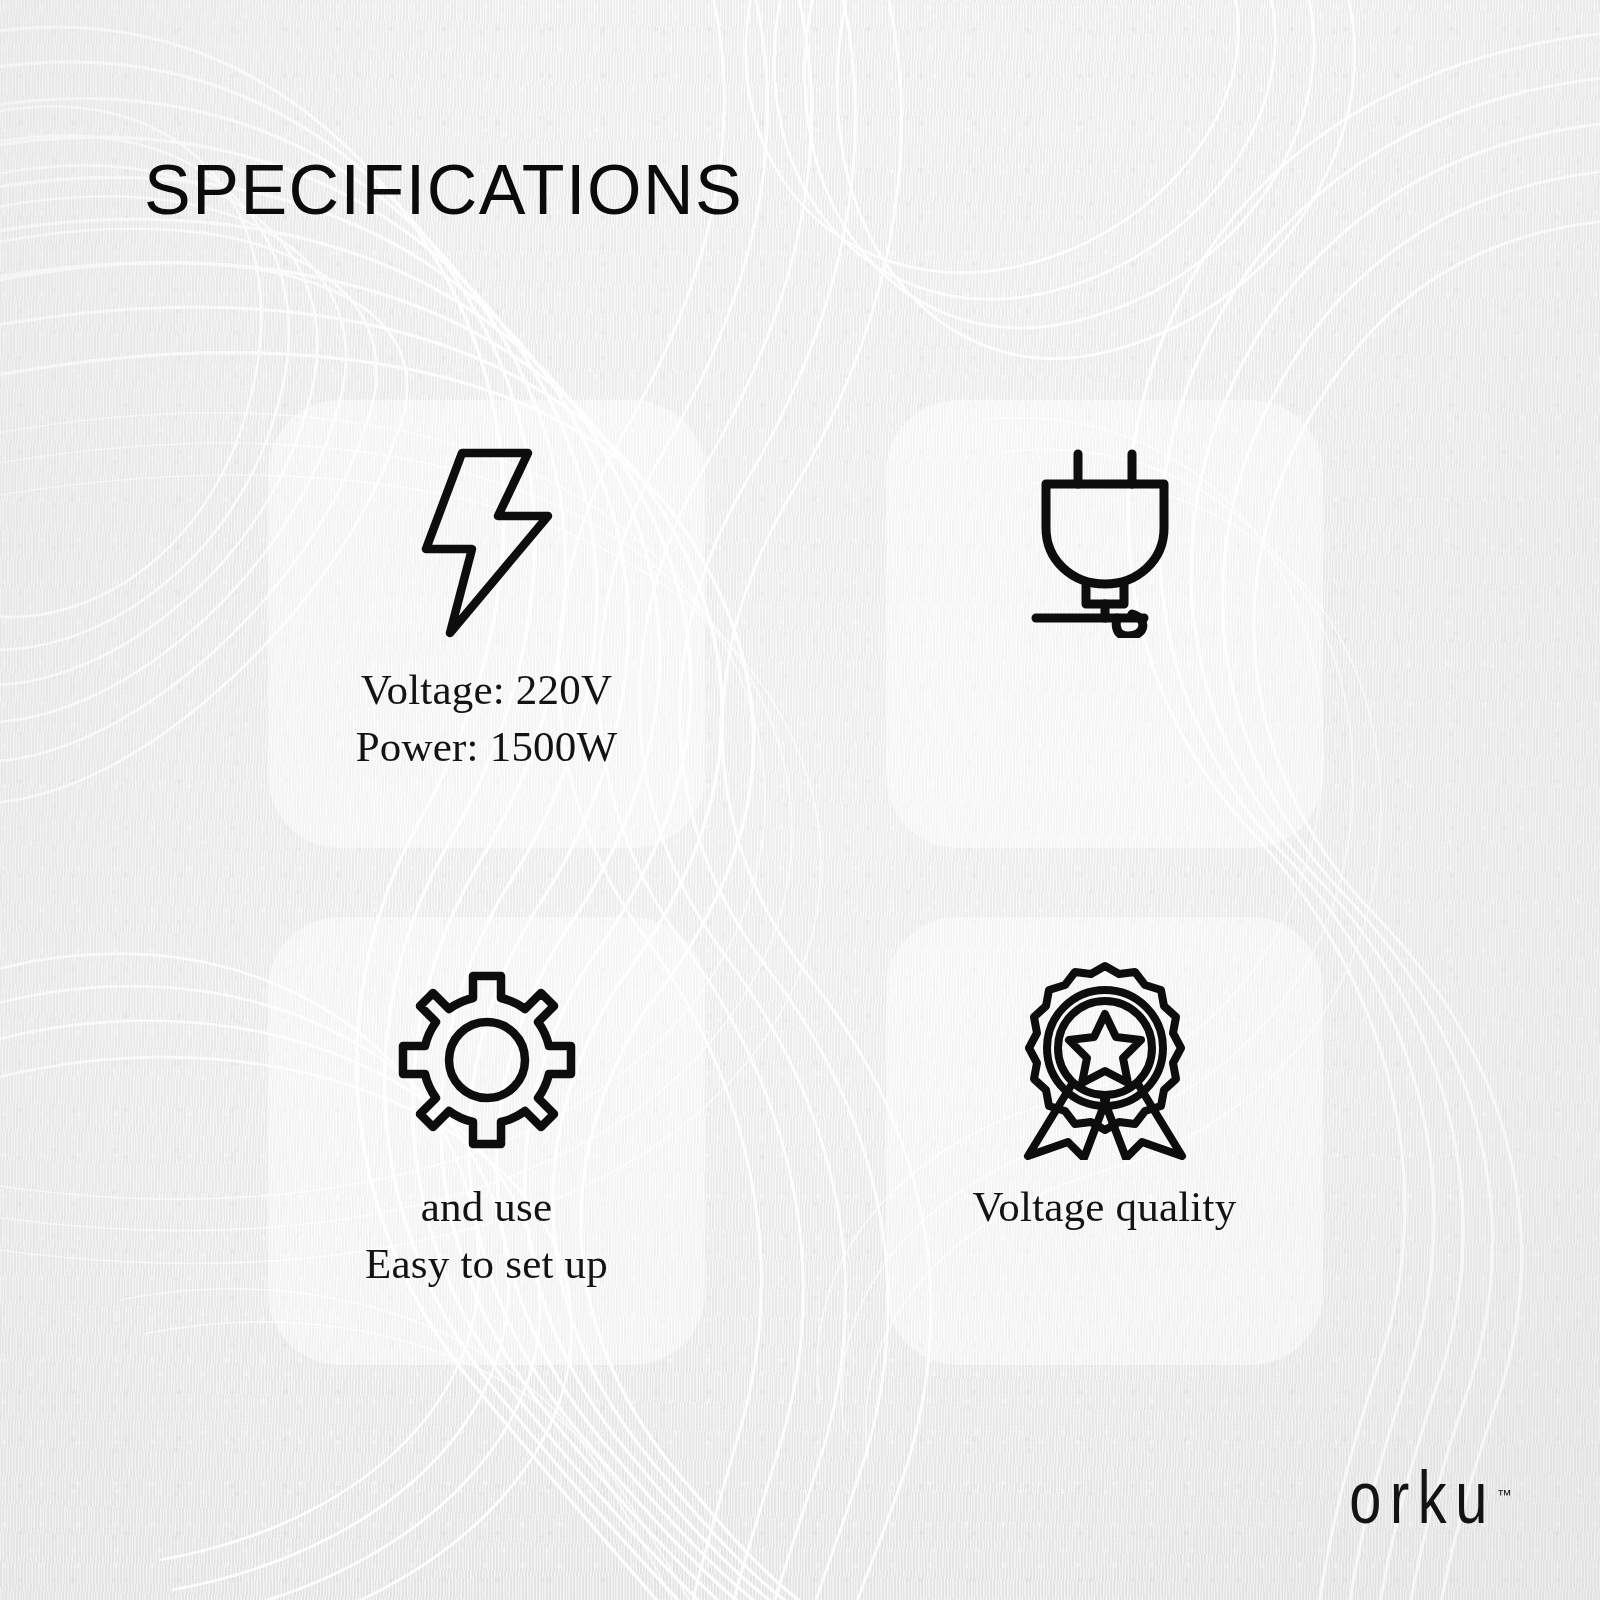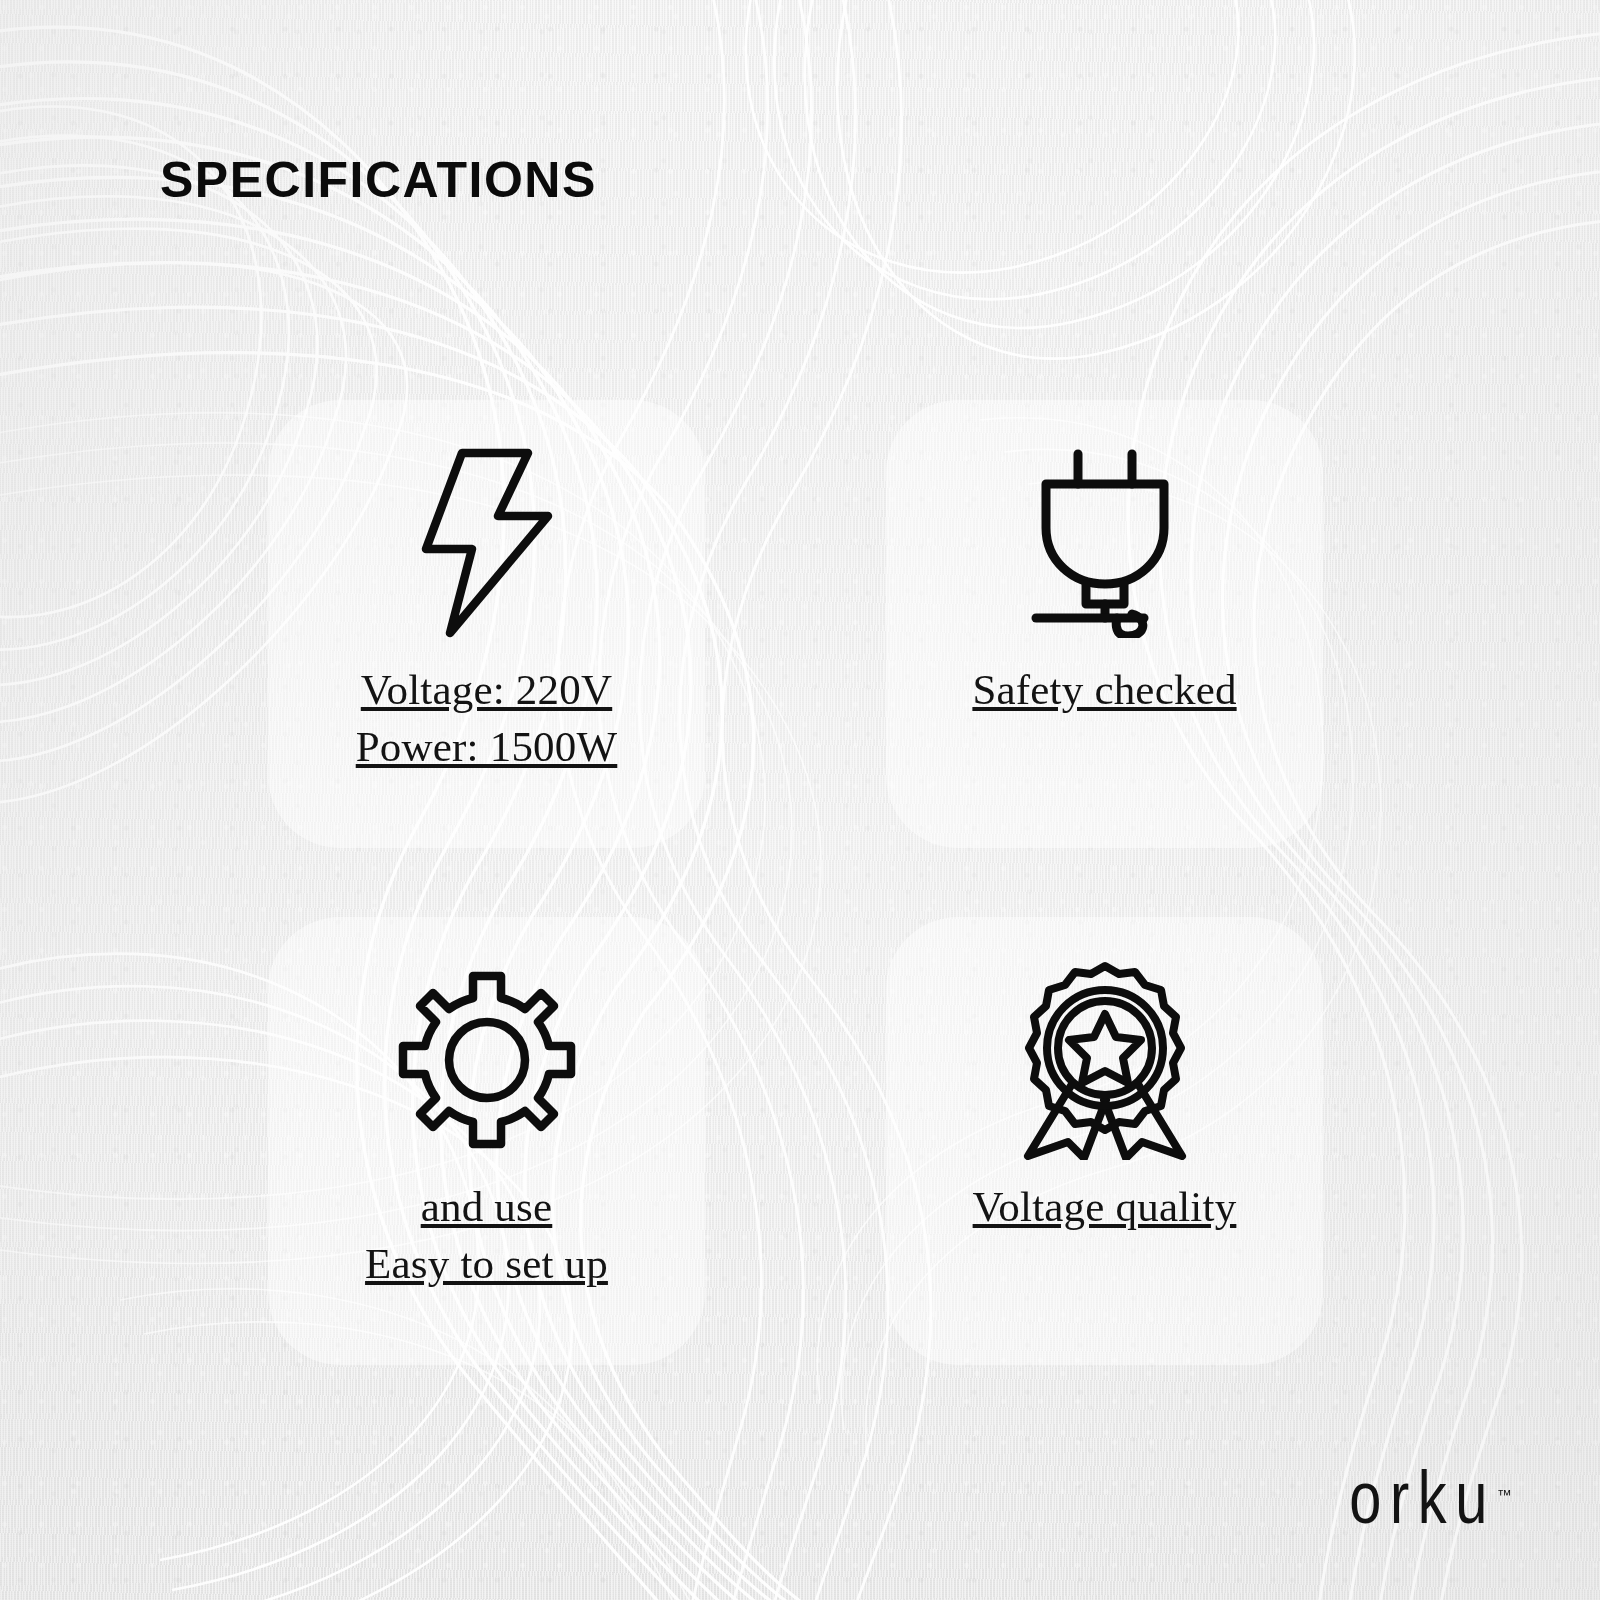--- a/index.html
+++ b/index.html
@@ -50,24 +50,24 @@
 
   .bg-vignette {
     background:
       radial-gradient(ellipse 120% 95% at 50% 45%, rgba(255,255,255,.30) 0%, rgba(255,255,255,0) 62%),
       linear-gradient(100deg, rgba(225,225,225,.35) 0%, rgba(255,255,255,0) 28%, rgba(255,255,255,0) 70%, rgba(222,222,222,.30) 100%);
   }
 
   
   .title {
     position:absolute;
-    left:160px; top:155px;
+    left:144px; top:155px;
     font-family:"Liberation Sans", sans-serif;
-    font-weight:bold;
-    font-size:50px;
+    font-weight:normal;
+    font-size:70px;
     letter-spacing:1.5px;
     color:#0b0b0b;
     line-height:1;
     white-space:nowrap;
   }
 
   
   .cards {
     position:absolute;
     left:268px; top:400px;
@@ -100,21 +100,21 @@
 
   .card-text {
     margin-top:14px;
     text-align:center;
     font-family:"Liberation Serif", serif;
     font-size:43px;
     line-height:1.32;
     color:#131313;
     letter-spacing:.2px;
   }
-  .card-text .line { display:block; white-space:nowrap;text-decoration:underline; }
+  .card-text .line { display:block; white-space:nowrap; }
 
   
   .logo {
     position:absolute;
     right:88px; bottom:68px;
     display:flex;
     align-items:center;
     color:#111111;
   }
   .logo-word {
@@ -246,21 +246,20 @@
 
           <path d="M66 136 V156 H104 V136"></path>
 
           <path d="M85 156 V170"></path>
 
           <path d="M16 170 H124"></path>
           <path d="M97 170 C97 170 92 188 108 188 C126 188 128 170 112 166"></path>
         </svg>
       </div>
       <div class="card-text">
-        <span class="line">Safety checked</span>
       </div>
     </div>
 
     <div class="card">
       <div class="card-icon">
         <svg width="180" height="180" viewBox="0 0 180 180" fill="none" stroke="#0d0d0d" stroke-width="8.5" stroke-linejoin="round" stroke-linecap="round">
           <path d="M76 6 H104 V28 Q117 31 128 39 L144 23 L157 36 L141 52
                    Q149 63 152 76 H174 V104 H152 Q149 117 141 128 L157 144 L144 157
                    L128 141 Q117 149 104 152 V174 H76 V152 Q63 149 52 141 L36 157
                    L23 144 L39 128 Q31 117 28 104 H6 V76 H28 Q31 63 39 52 L23 36

